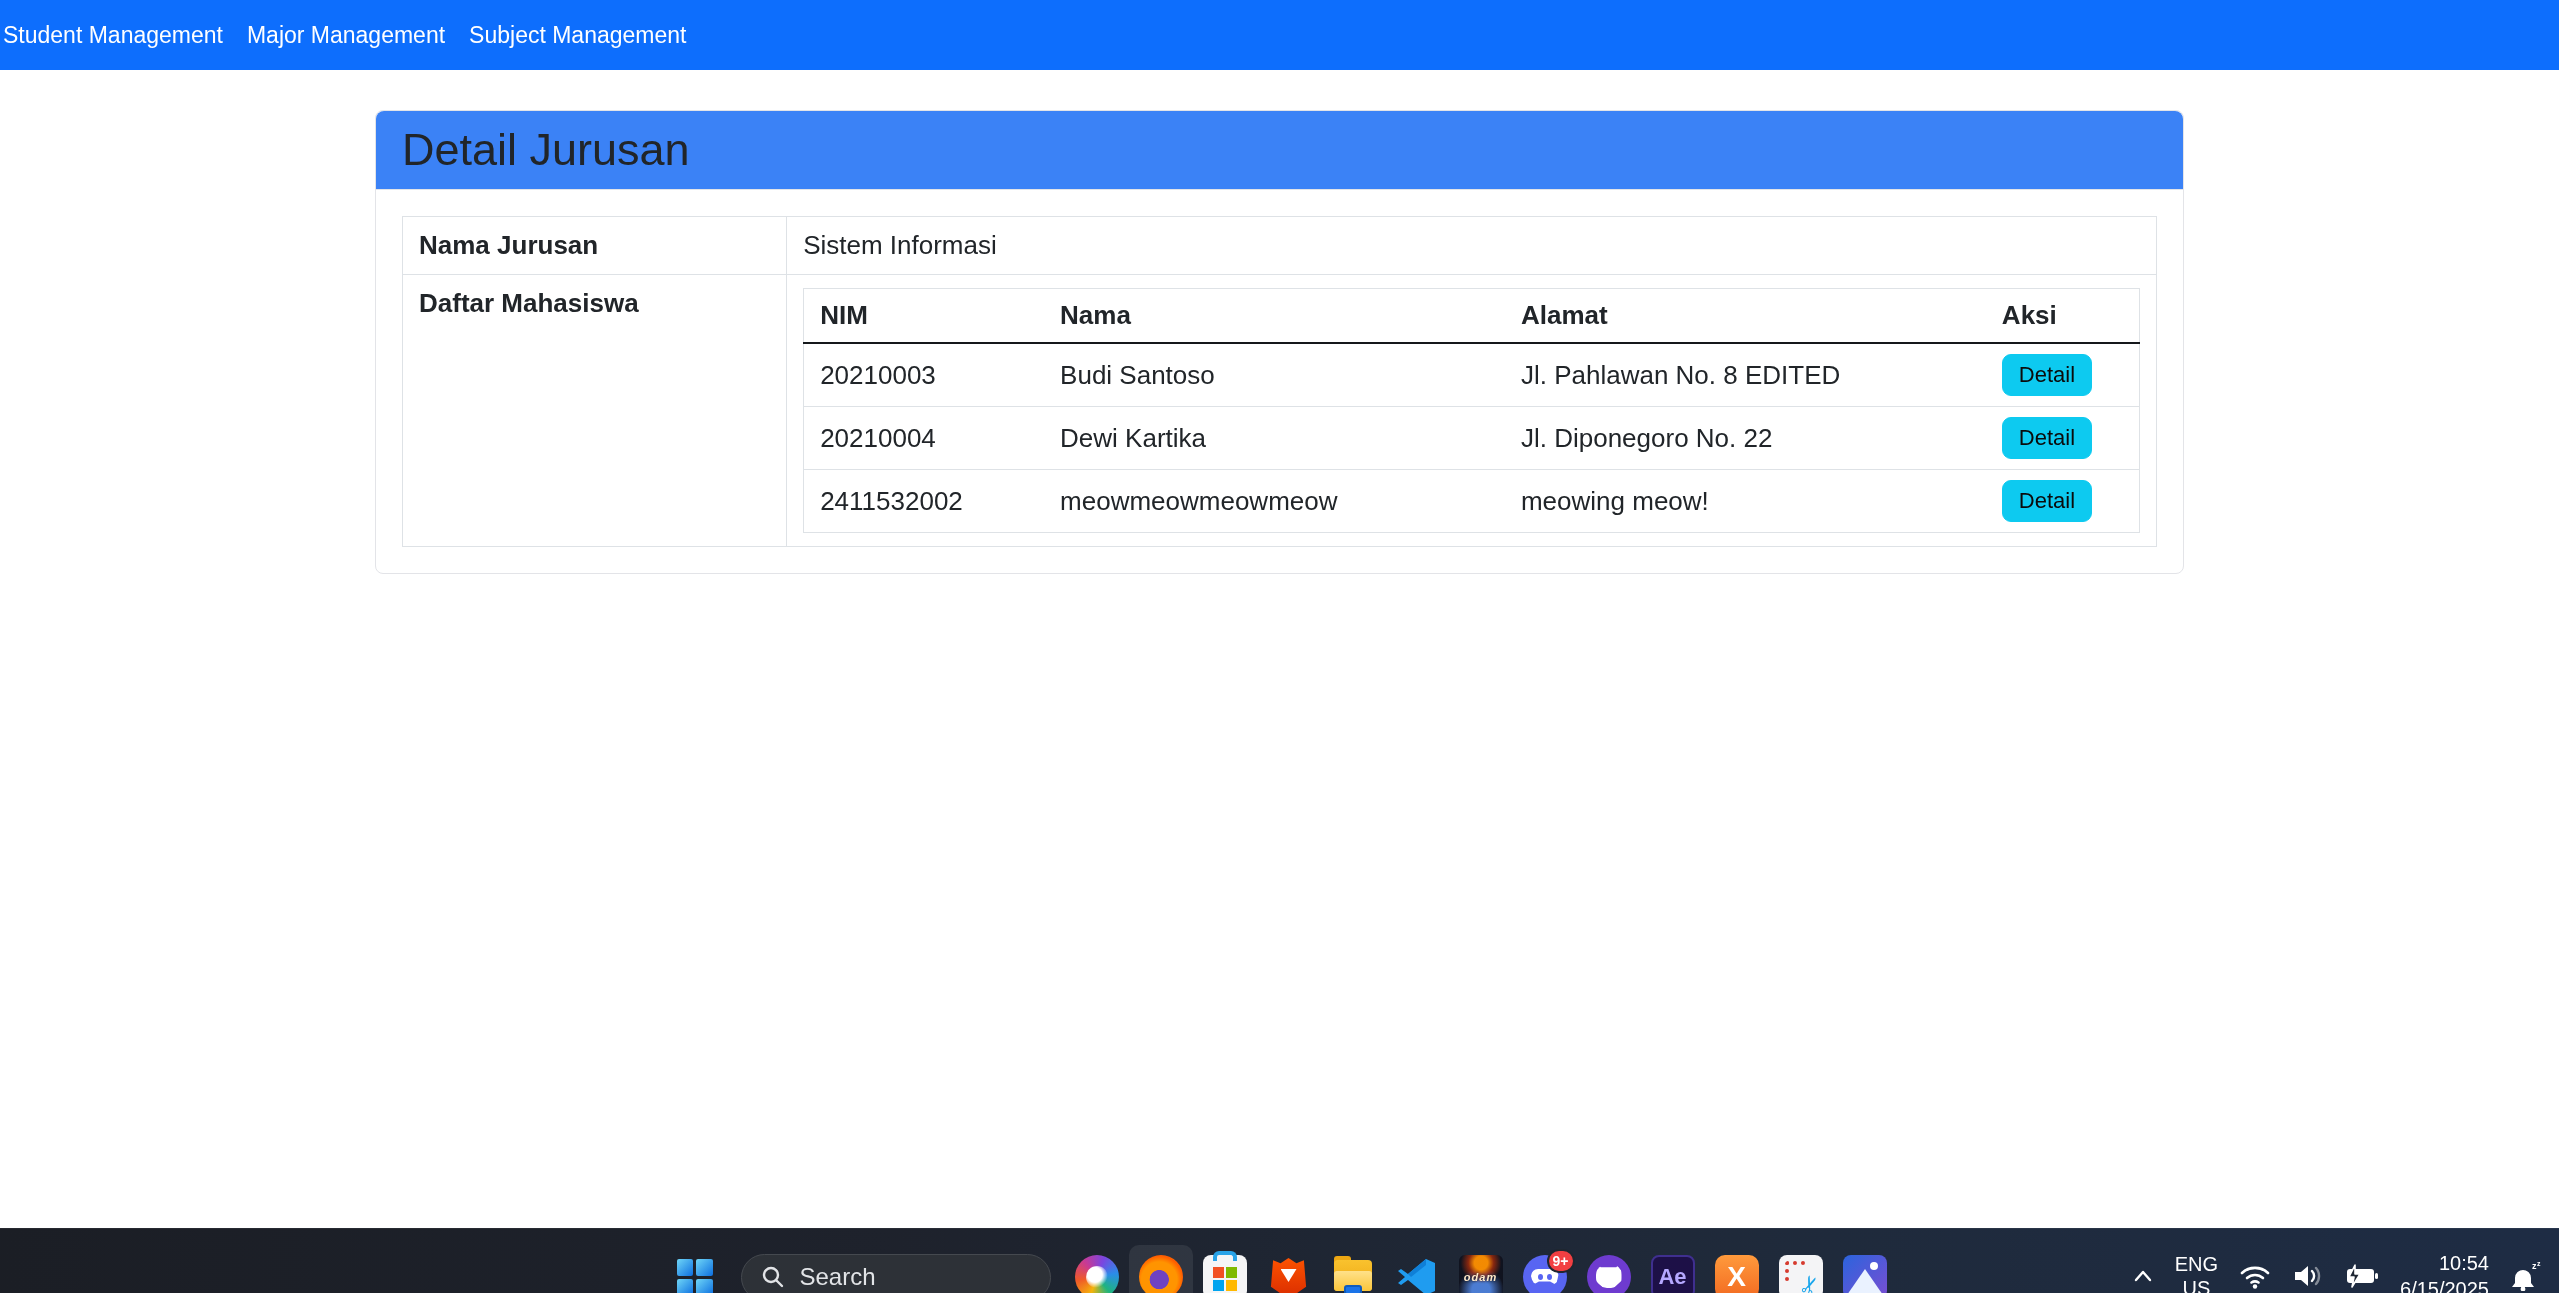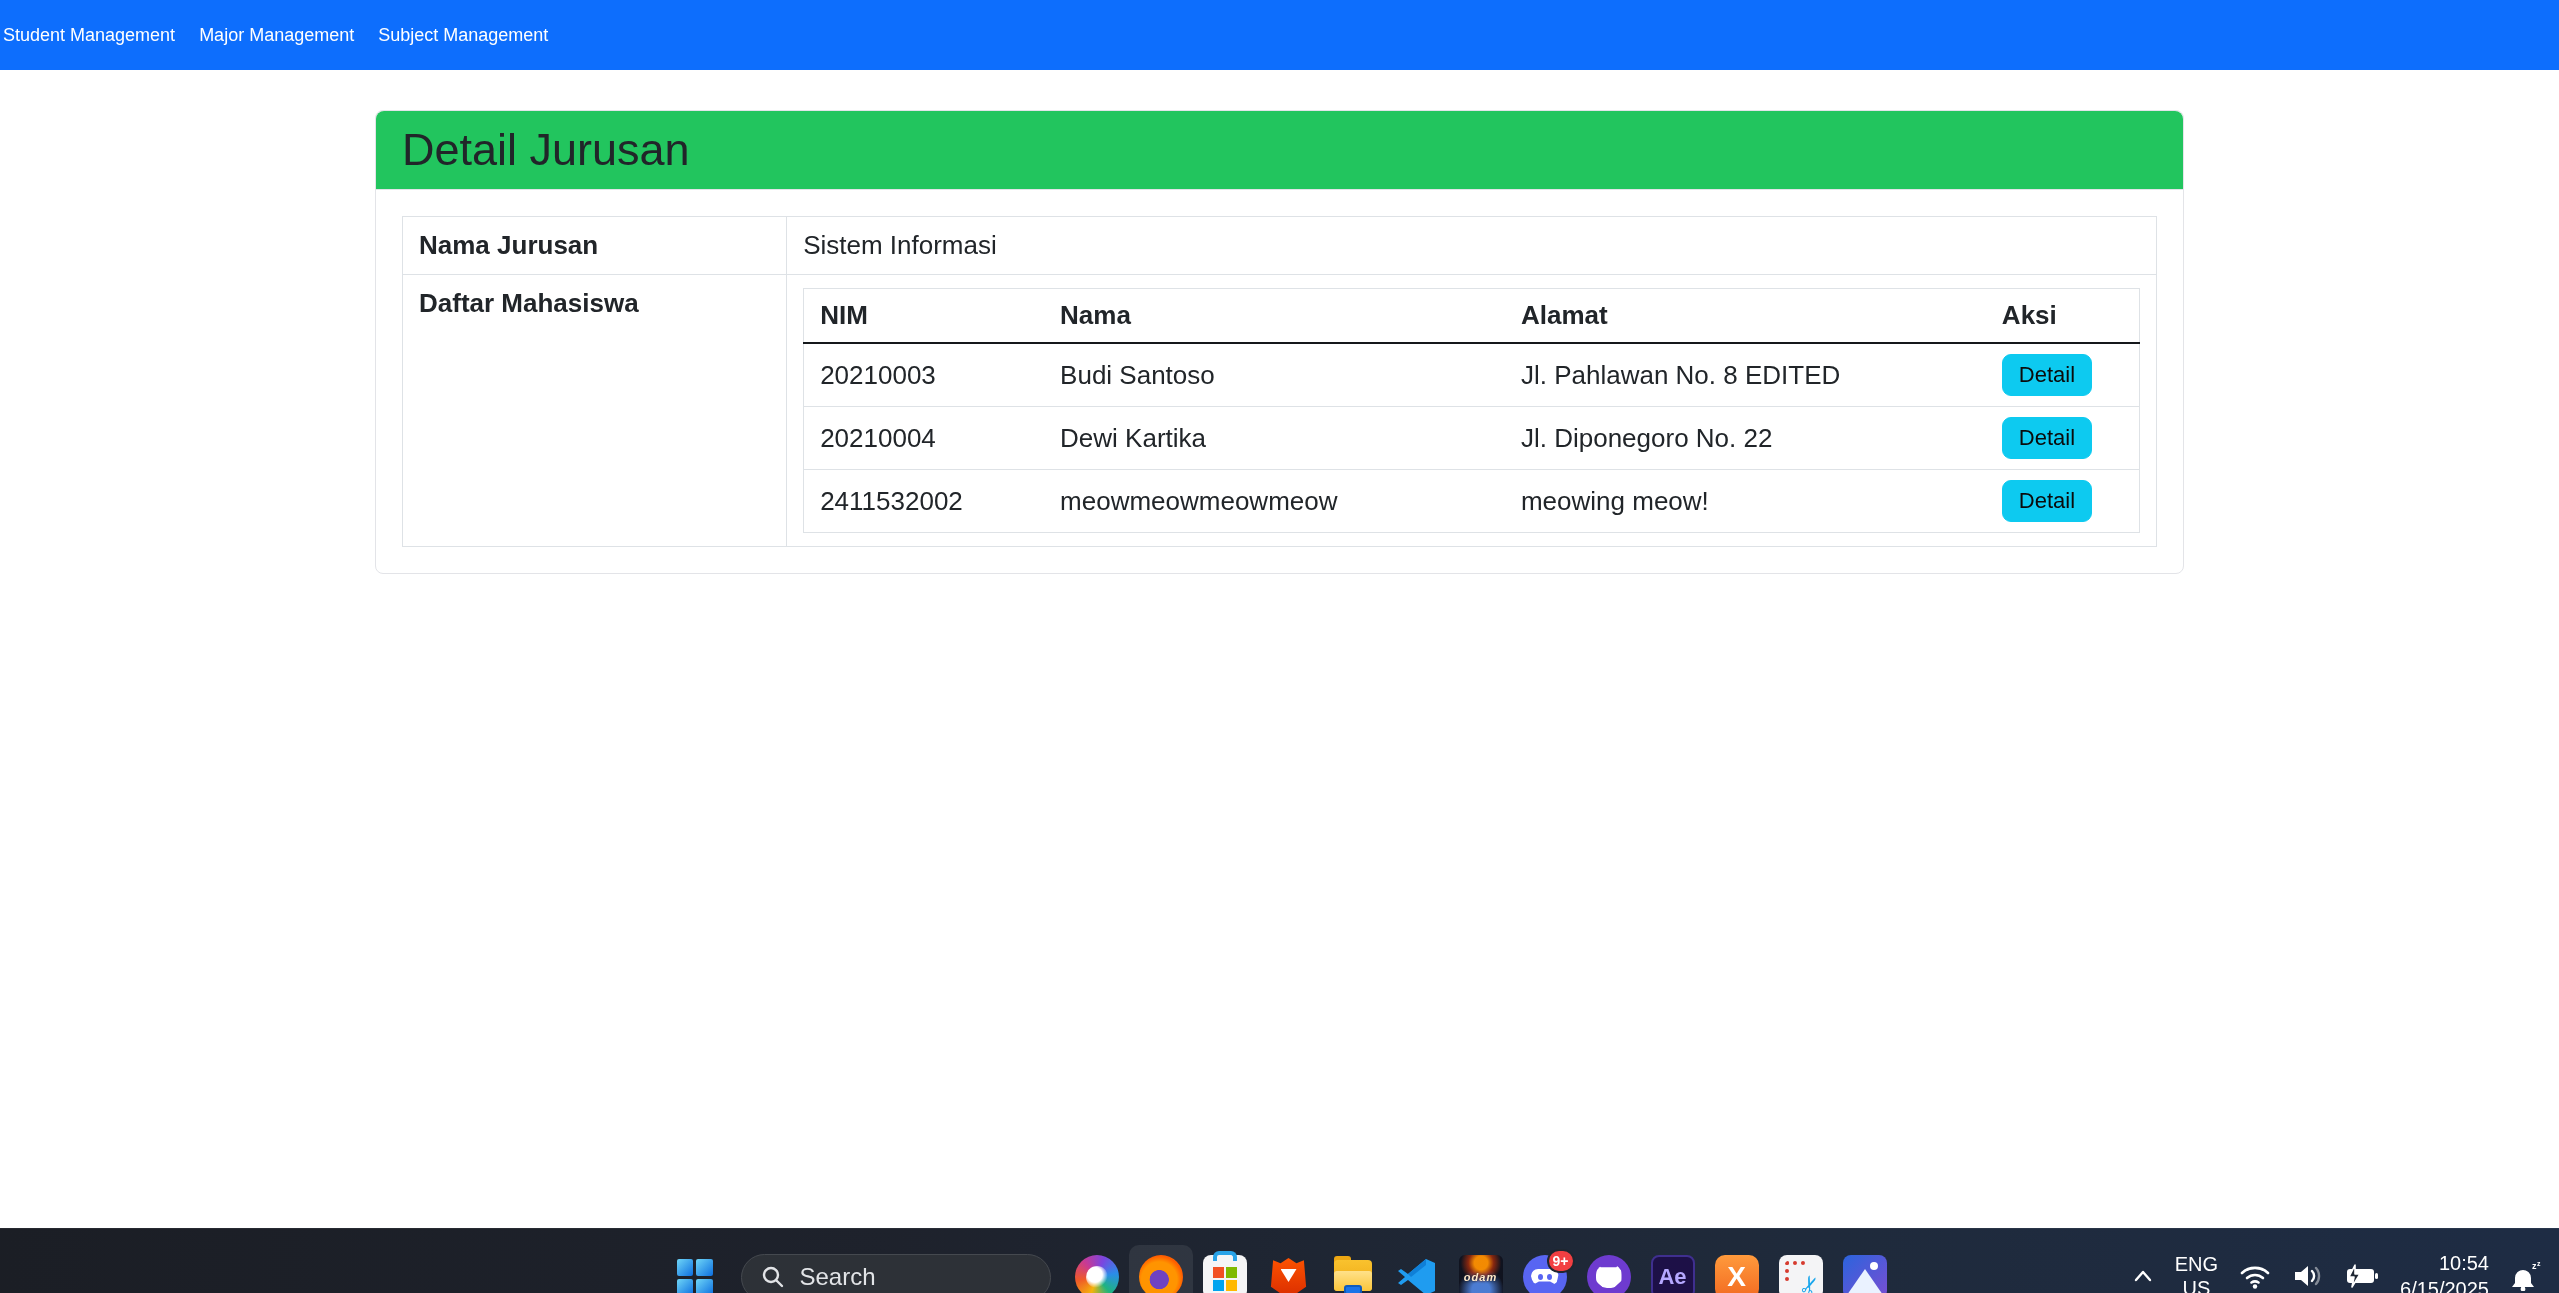--- a/index.html
+++ b/index.html
@@ -2,27 +2,27 @@
 <html><head>
 <meta charset="utf-8">
 <style>
   * { margin:0; padding:0; box-sizing:border-box; }
   html,body { width:2559px; height:1293px; overflow:hidden;
     font-family:"Liberation Sans","DejaVu Sans",sans-serif; background:#fff; }
 
   
   .navbar { height:70px; background:#0d6efd; display:flex; align-items:center;
     gap:24px; padding:0 24px 0 3px; }
-  .nav-link { color:#fff; font-size:18px; text-decoration:none; cursor:pointer; white-space:nowrap; }
+  .nav-link { color:#fff; font-size:23px; text-decoration:none; cursor:pointer; white-space:nowrap; }
 
   
   .main { height:1158px; }
   .card { width:1809px; margin:40px auto 0; background:#fff;
     border:1px solid #e3e4e8; border-radius:8px; }
-  .card-header { background:#22c55e; border-bottom:1px solid #e3e4e8;
+  .card-header { background:#3b82f6; border-bottom:1px solid #e3e4e8;
     border-radius:8px 8px 0 0; padding:13px 26px; }
   .card-title { font-size:45px; font-weight:400; color:#212529; }
   .card-body { padding:26px; }
 
   table.outer { width:100%; border-collapse:collapse; font-size:26px; color:#212529; }
   table.outer > tbody > tr > th, table.outer > tbody > tr > td {
     border:1px solid #dee2e6; padding:13px 16px; text-align:left; vertical-align:top; }
   table.outer > tbody > tr > th { width:21.9%; font-weight:700; }
 
   table.inner { width:100%; border-collapse:collapse; border:1px solid #dee2e6; }

